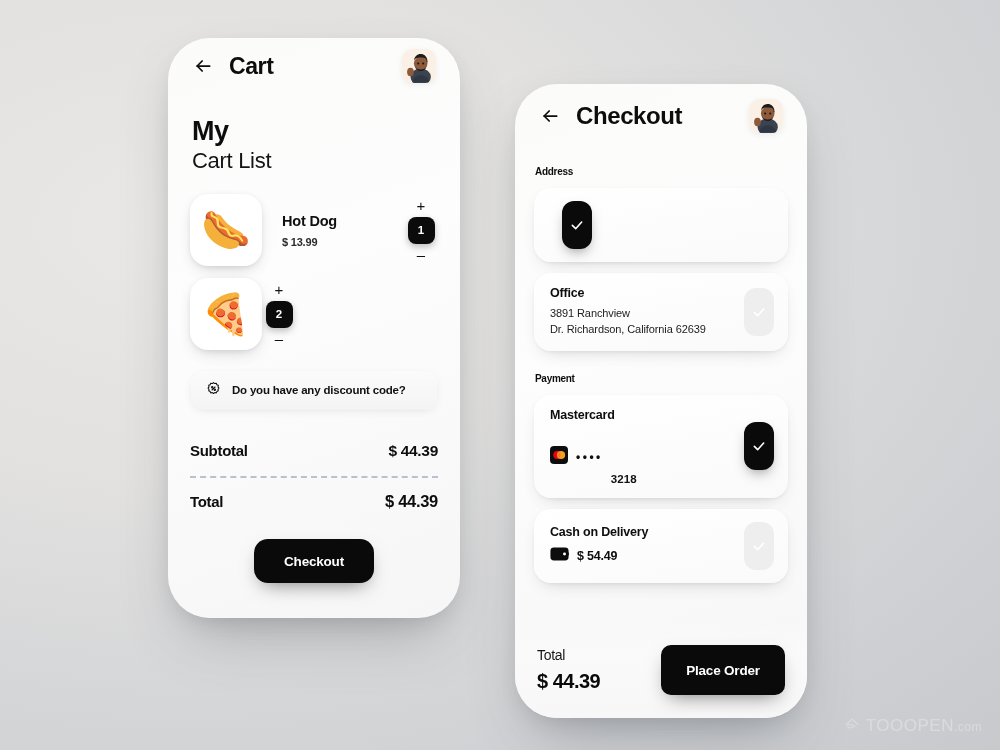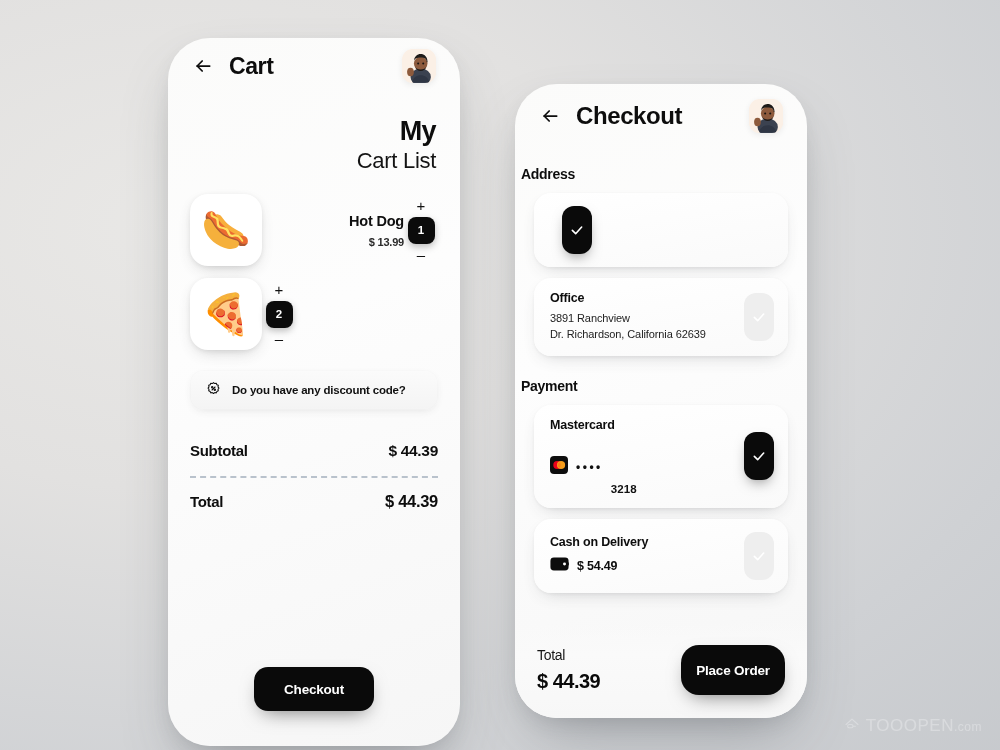--- a/index.html
+++ b/index.html
@@ -19,23 +19,22 @@
   }
 
   
   .phone {
     position: absolute;
     background: linear-gradient(160deg, #fbfbfa 0%, #fdfdfd 40%, #f6f6f6 100%);
     border-radius: 42px;
     overflow: hidden;
   }
   #phone-cart {
-    left: 168px; top: 38px; width: 292px; height: 708px;
+    left: 168px; top: 38px; width: 292px; height: 580px;
     box-shadow: 0 28px 60px -18px rgba(80,85,92,.42), 0 8px 22px -8px rgba(80,85,92,.22);
-    text-align: right;
   }
   #phone-checkout {
     left: 515px; top: 84px; width: 292px; height: 634px;
     box-shadow: 0 28px 60px -18px rgba(80,85,92,.42), 0 8px 22px -8px rgba(80,85,92,.22);
   }
 
   
   .topbar {
     display: flex; align-items: center;
     padding: 0 24px;
@@ -150,23 +149,23 @@
     box-shadow: 0 8px 20px -8px rgba(0,0,0,.55);
   }
   #checkout-btn {
     position: absolute;
     left: 86px; bottom: 35px;
     width: 120px; height: 44px;
   }
 
   
   .section-title {
-    font-size: 14px; font-weight: 700; color: #0d0d0d;
+    font-size: 10px; font-weight: 700; color: #0d0d0d;
     letter-spacing: -.3px;
-    padding: 0 6px;
+    padding: 0 20px;
     margin-top: 16px;
   }
   .opt-card {
     margin: 11px 19px 0 19px;
     border-radius: 17px;
     background: linear-gradient(170deg,#ffffff 0%,#fafafa 100%);
     box-shadow: 0 7px 18px -9px rgba(60,64,70,.30), 0 1px 3px rgba(60,64,70,.06);
     display: flex; align-items: center;
     padding: 13px 14px 13px 16px;
     cursor: pointer;
@@ -202,22 +201,22 @@
     left: 0; right: 0; bottom: 0;
     height: 96px;
     display: flex; align-items: center;
     padding: 0 22px;
     background: linear-gradient(180deg, rgba(250,250,250,0) 0%, #fafafa 34%, #f7f7f7 100%);
   }
   .bottom-total .bt-lbl { font-size: 14px; color: #161616; letter-spacing: -.3px; }
   .bottom-total .bt-val { font-size: 20px; font-weight: 700; color: #0a0a0a; letter-spacing: -.5px; margin-top: 7px; }
   #place-order-btn {
     margin-left: auto;
-    width: 104px; height: 50px;
-    border-radius: 18px;
+    width: 124px; height: 50px;
+    border-radius: 10px;
     font-size: 13.5px;
   }
 
   
   .watermark {
     position: absolute;
     right: 18px; bottom: 14px;
     display: flex; align-items: center; gap: 6px;
     opacity: .5;
   }

